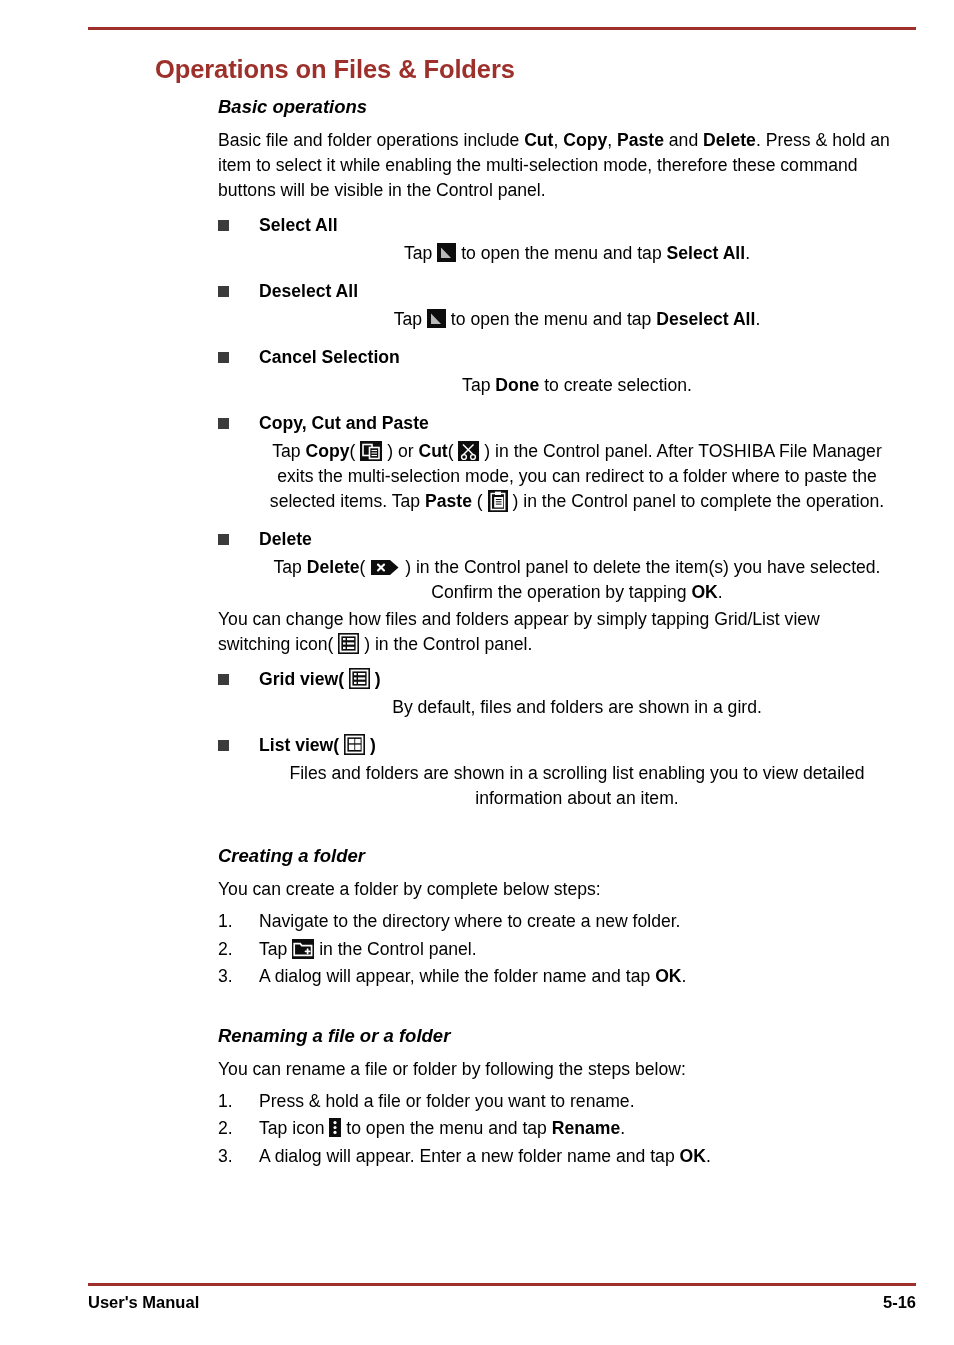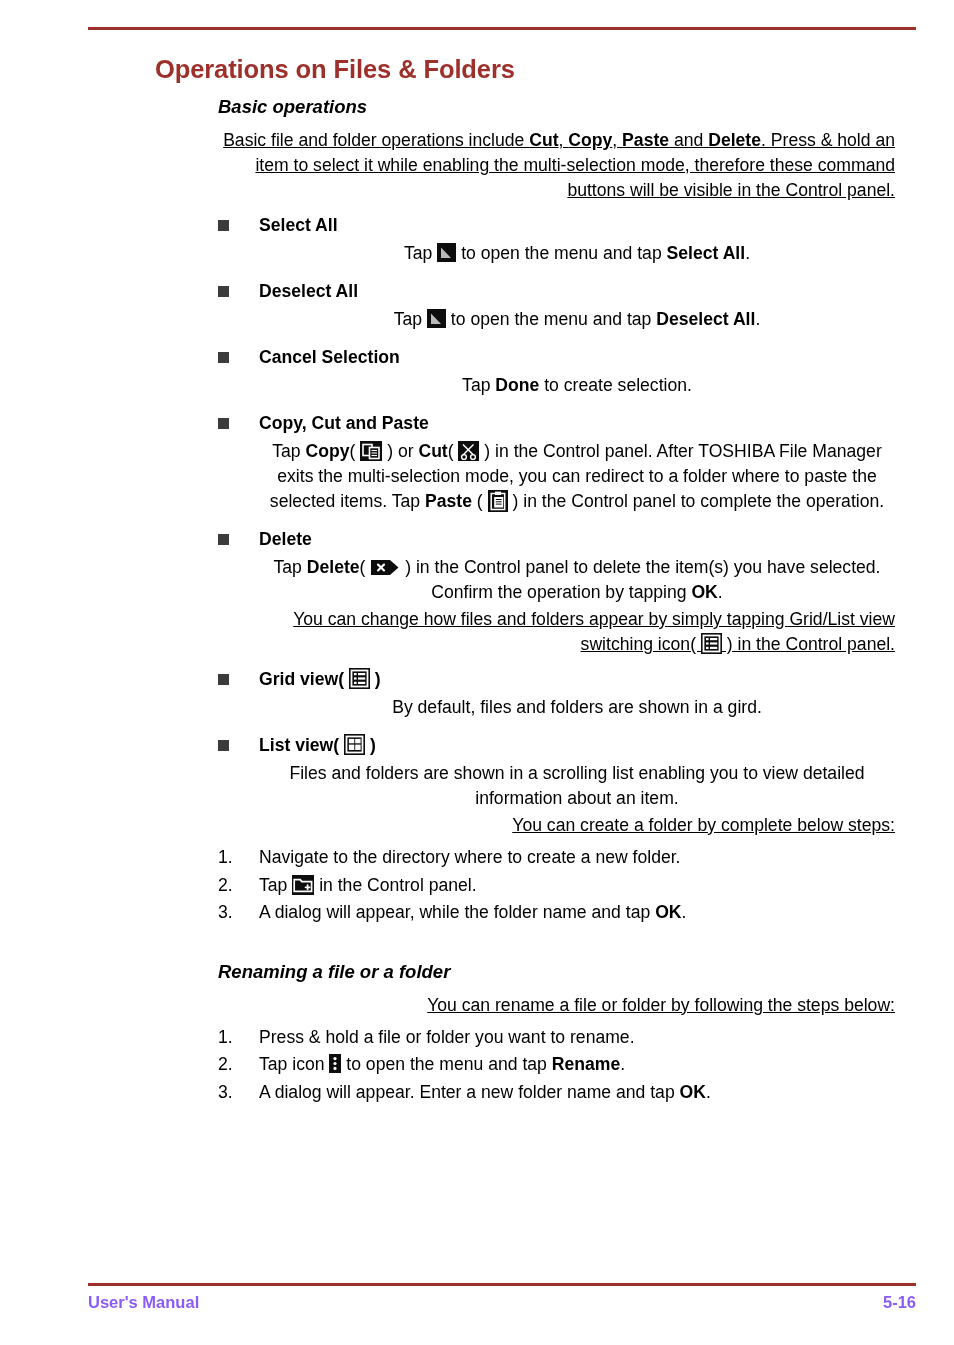--- a/index.html
+++ b/index.html
@@ -32,21 +32,21 @@
 
   
   .footer {
     position: absolute;
     left: 88px;
     right: 38px;
     top: 1293px;
     display: flex;
     justify-content: space-between;
     align-items: baseline;
-    color: #8b5cf6;
+    color: #000000;
     font-size: 16.5px;
     font-weight: bold;
   }
 
   
   .content {
     position: absolute;
     left: 155px;
     top: 55px;
     width: 740px;
@@ -66,22 +66,21 @@
     margin: 0 0 10px 0;
     padding-left: 63px;
   }
   h2.subhead.spaced { margin-top: 34px; }
 
   p.body {
     font-size: 17.6px;
     line-height: 25px;
     margin: 0 0 9px 0;
     padding-left: 63px;
-    text-align: right;
-    text-decoration: underline;
+    text-align: left;
   }
   p.body.tight { margin-bottom: 4px; }
 
   
   ul.blist {
     list-style: none;
     margin: 0;
     padding: 0;
   }
   ul.blist > li {
@@ -271,20 +270,21 @@
                   <rect x="4.9" y="4.9" width="5.4" height="4.4"></rect>
                   <rect x="11.2" y="4.9" width="5.4" height="4.4"></rect>
                   <rect x="4.9" y="10.6" width="5.4" height="5.4"></rect>
                   <rect x="11.2" y="10.6" width="5.4" height="5.4"></rect>
                 </g>
               </svg></span><span> )</span></div>
         <div class="bbody last">Files and folders are shown in a scrolling list enabling you to view detailed information about an item.</div>
       </li>
     </ul>
 
+    <h2 class="subhead spaced">Creating a folder</h2>
     <p class="body tight">You can create a folder by complete below steps:</p>
     <ol class="nlist">
       <li>
         <span class="num">1.</span>
         <span>Navigate to the directory where to create a new folder.</span>
       </li>
       <li>
         <span class="num">2.</span>
         <span>Tap </span><span class="ico ico-newfolder"><svg viewBox="0 0 22 20" width="22" height="20">
               <rect x="0" y="0" width="22" height="20" fill="#0d0d0d"></rect>

